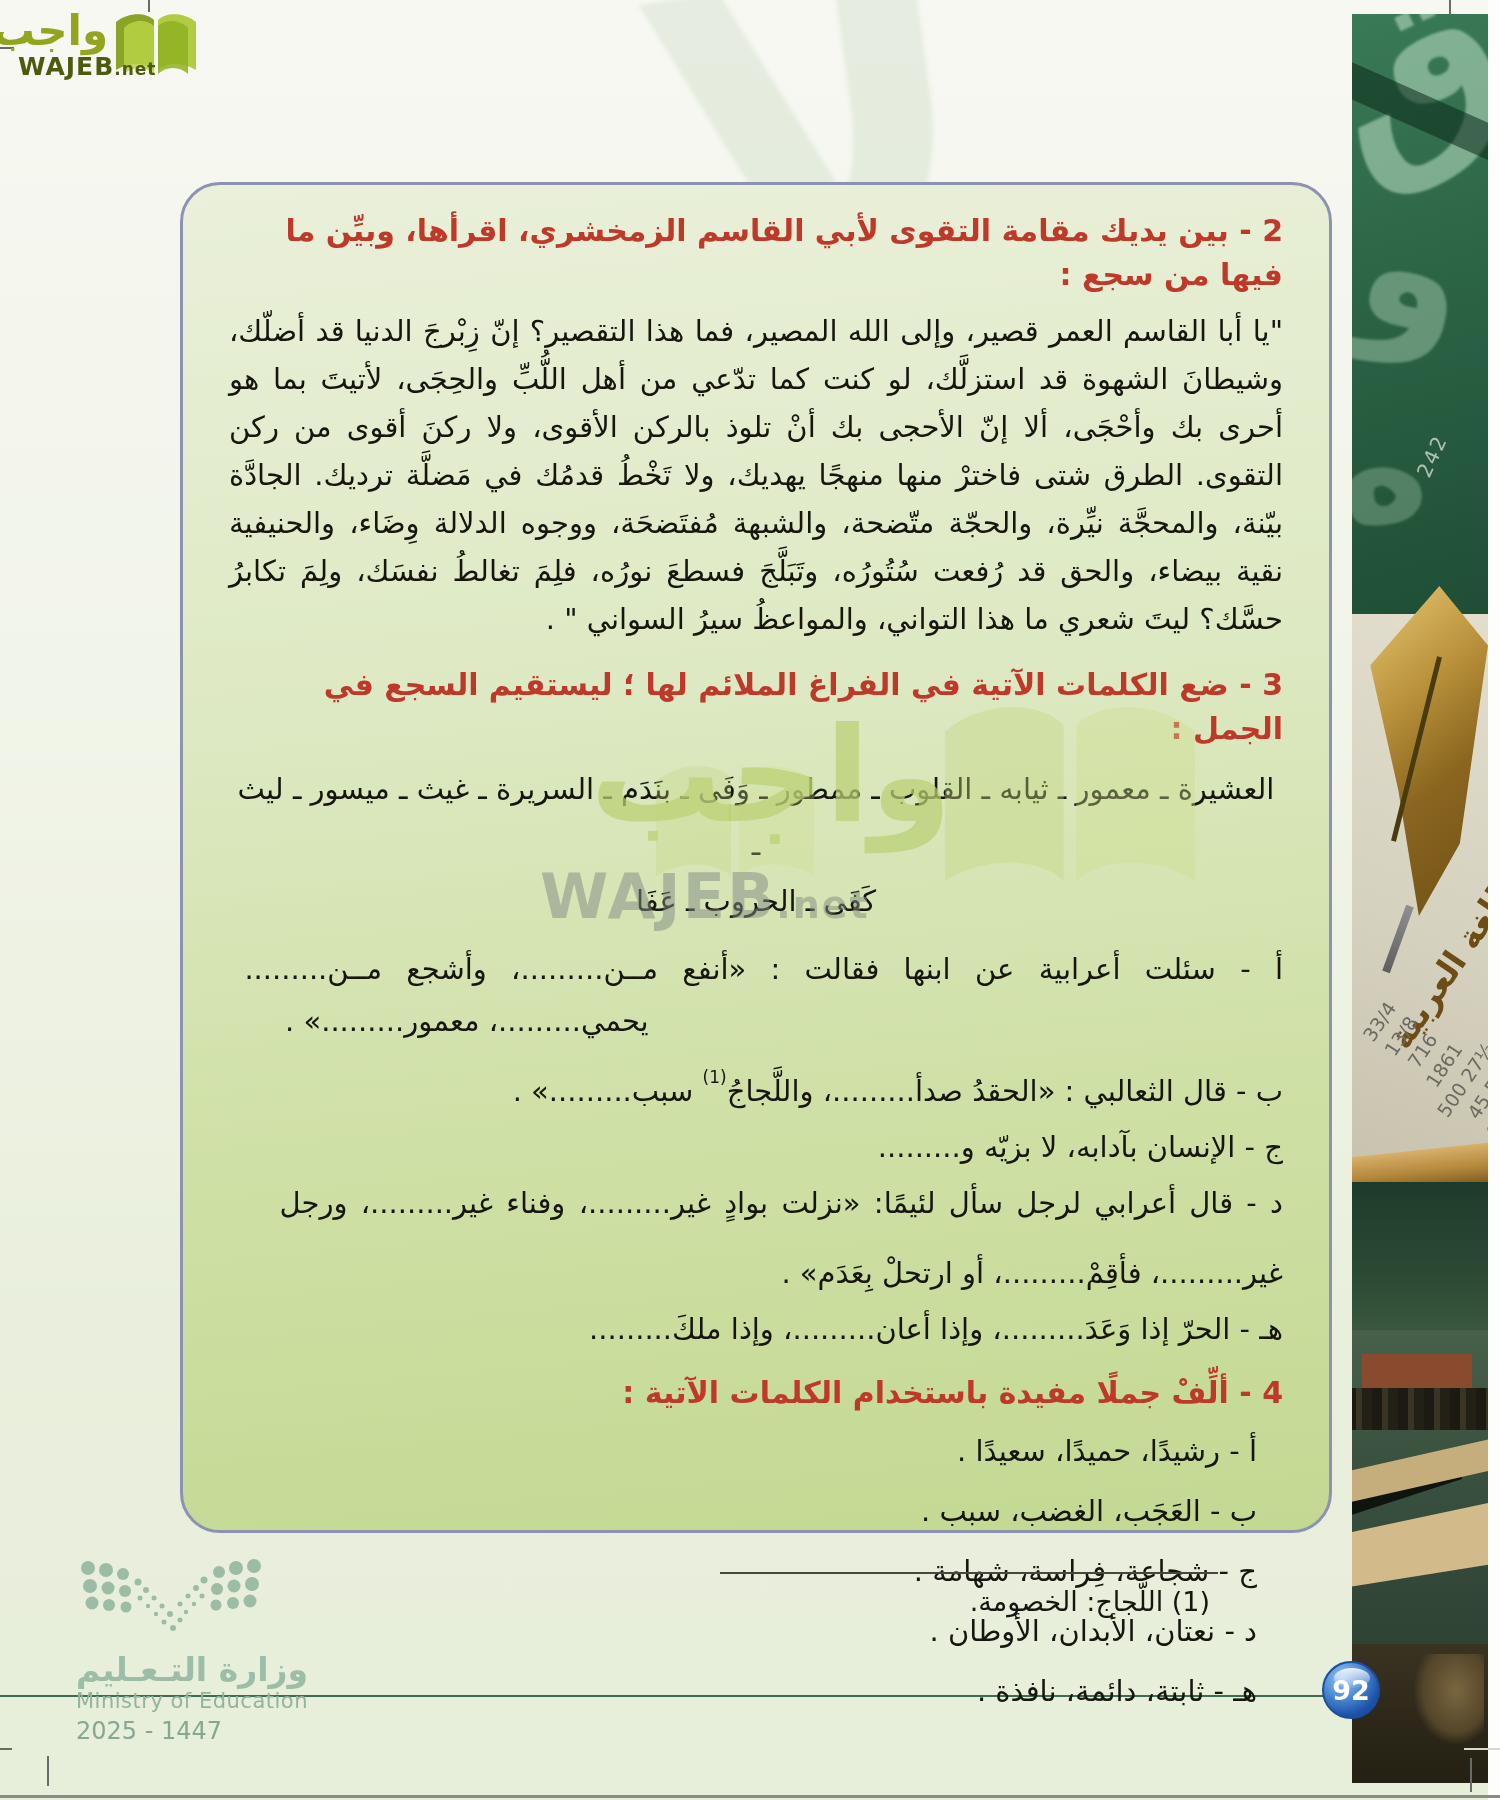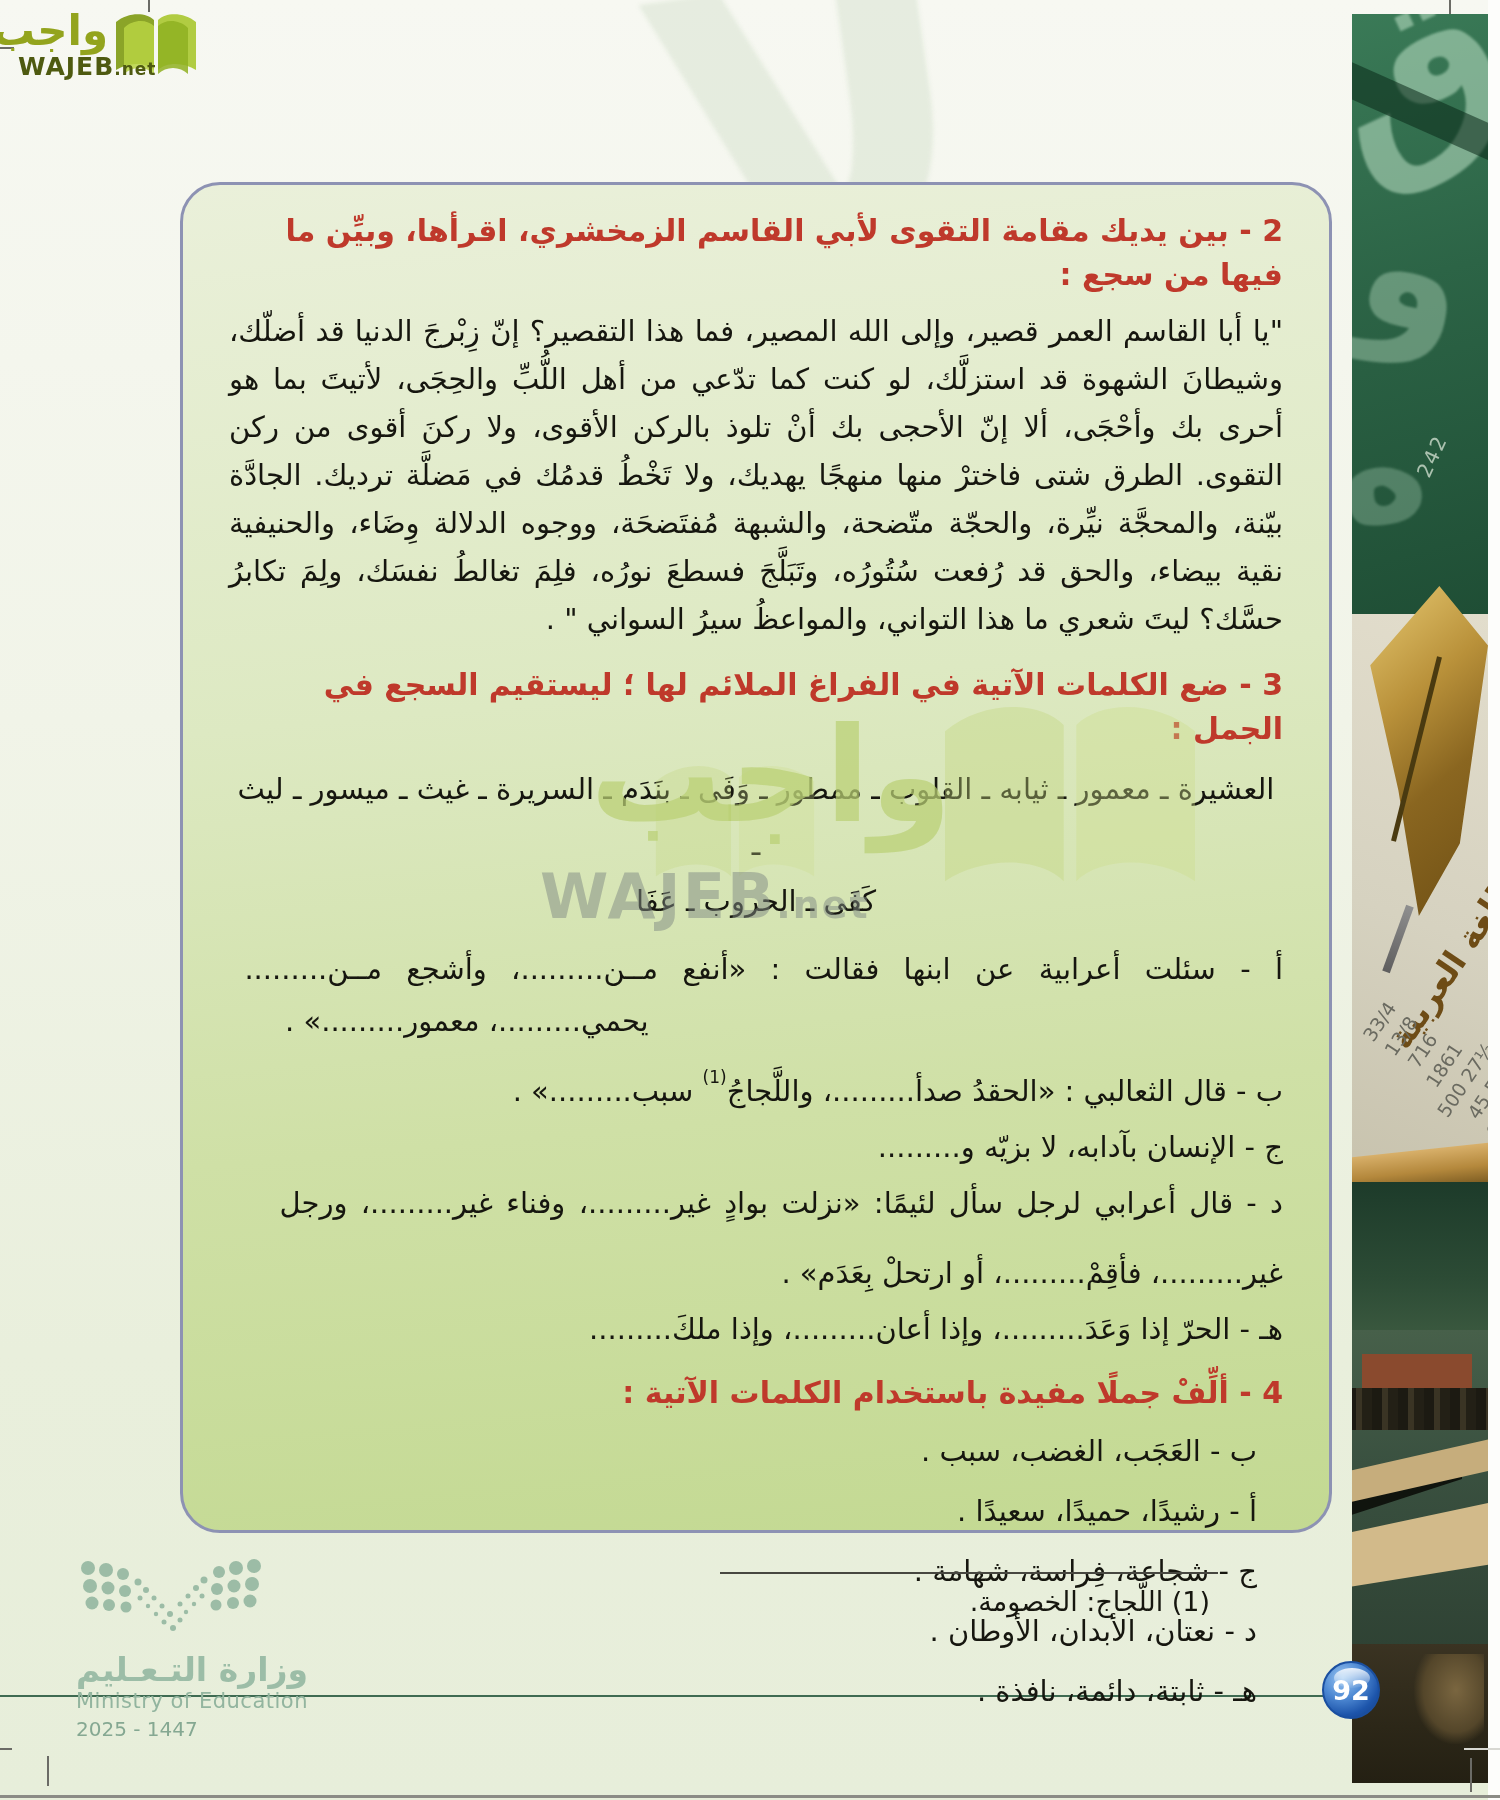--- a/index.html
+++ b/index.html
@@ -47,21 +47,21 @@
   .wm .ar { position:absolute; left:90px;  top:18px; font-size:132px; font-weight:bold; color:rgba(186,208,116,0.72); }
   .wm .en { position:absolute; left:40px;  top:180px; font-size:62px; font-weight:bold; color:rgba(128,138,132,0.50); letter-spacing:2px;}
   .wm .en .tld { font-size:38px; }
   
   .fn-rule { position:absolute; left:720px; top:1572px; width:498px; height:2px; background:#474740; z-index:2;}
   .fn-text { position:absolute; right:290px; top:1586px; font-size:27px; color:#16160f; direction:rtl; z-index:2;}
   
   .moe { position:absolute; left:76px; top:1556px; width:260px; z-index:2; }
   .moe .wordmark { margin-top:6px; font-size:33px; font-weight:bold; color:#9cbda7; direction:rtl; text-align:left; }
   .moe .ministry { font-size:21px; color:#93b59f; letter-spacing:0.5px; }
-  .moe .year     { font-size:20px; color:#85a892; margin-top:4px; }
+  .moe .year     { font-size:24px; color:#85a892; margin-top:4px; }
   .foot-line { position:absolute; left:0; top:1695px; width:1330px; height:2px; background:#3f6b52; z-index:1; }
   .badge {
     position:absolute; left:1322px; top:1661px; width:58px; height:58px; border-radius:50%;
     background:radial-gradient(circle at 35% 28%, #9cc8f2 0%, #4f8ad4 38%, #1d55ab 70%, #123c82 100%);
     border:2px solid #1a4fa0; z-index:6; display:flex; align-items:center; justify-content:center;
   }
   .badge .gloss { position:absolute; left:10px; top:5px; width:36px; height:20px; border-radius:50%;
     background:linear-gradient(180deg, rgba(255,255,255,0.85), rgba(255,255,255,0.05)); }
   .badge .num { color:#fff; font-size:27px; font-weight:bold; z-index:1; }
   
@@ -175,22 +175,22 @@
     </div>
 
     <div class="item">ج - الإنسان بآدابه، لا بزيّه و.........</div>
 
     <div class="item stretch-mid">د - قال أعرابي لرجل سأل لئيمًا: «نزلت بوادٍ غير.........، وفناء غير.........، ورجل</div>
     <div class="item cont-d">غير.........، فأقِمْ.........، أو ارتحلْ بِعَدَم» .</div>
 
     <div class="item">هـ - الحرّ إذا وَعَدَ.........، وإذا أعان.........، وإذا ملكَ.........</div>
 
     <div class="red-head" style="margin-top:18px;">4 - ألِّفْ جملًا مفيدة باستخدام الكلمات الآتية :</div>
+    <div class="item ex4-item">أ  - رشيدًا، حميدًا، سعيدًا .</div>
     <div class="item ex4-item">ب - العَجَب، الغضب، سبب .</div>
-    <div class="item ex4-item">أ  - رشيدًا، حميدًا، سعيدًا .</div>
     <div class="item ex4-item">ج - شجاعة، فِراسة، شهامة .</div>
     <div class="item ex4-item">د - نعتان، الأبدان، الأوطان .</div>
     <div class="item ex4-item">هـ - ثابتة، دائمة، نافذة .</div>
   </div>
 
   <div class="fn-rule"></div>
   <div class="fn-text">(1) اللَّجاج: الخصومة.</div>
 
   <div class="moe">
     <svg width="190" height="84" viewBox="0 0 190 84">

